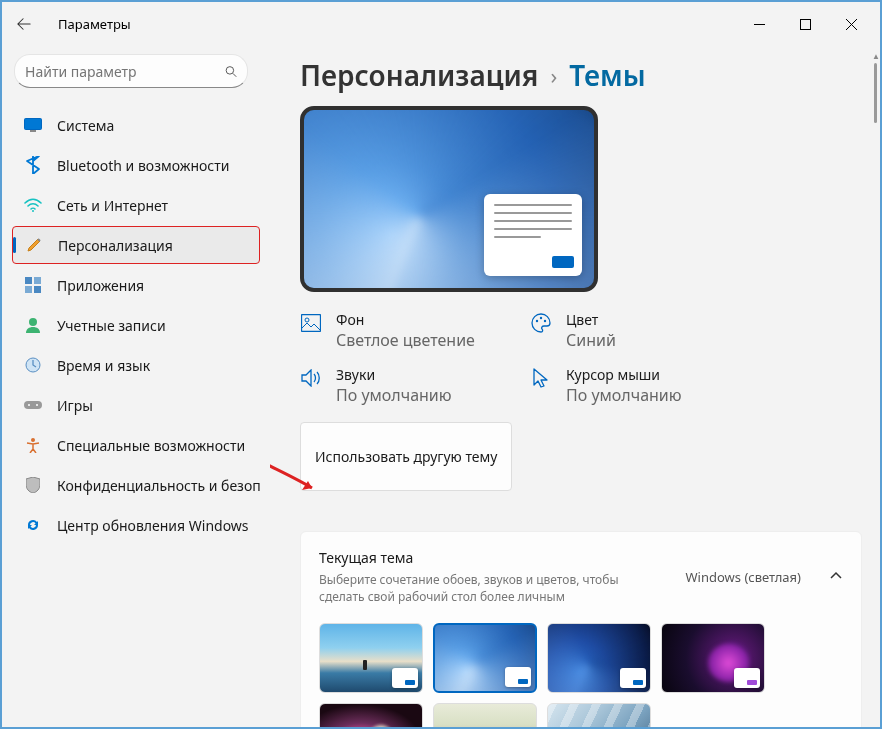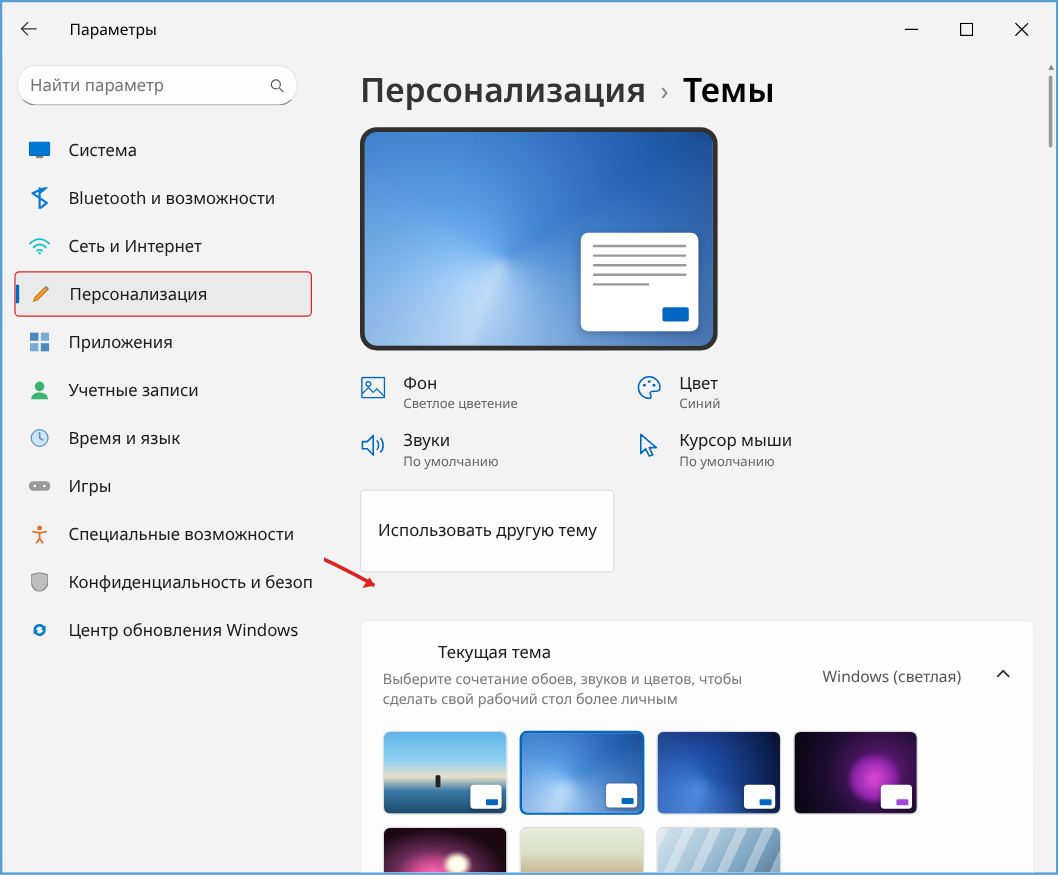--- a/index.html
+++ b/index.html
@@ -19,37 +19,37 @@
 .searchbox input { flex:1; border:none; outline:none; background:transparent; font-size:14px; color:#333; }
 .navlist { display:flex; flex-direction:column; gap:2px; padding: 0 2px; }
 .navitem { height:38px; display:flex; align-items:center; gap:15px; padding:0 12px; border-radius:4px; font-size:14px; color:#1a1a1a; position:relative; white-space:nowrap; overflow:hidden; text-overflow:ellipsis; }
 .navitem.selected { background:#eaeaea; }
 .navitem.selected::before { content:""; position:absolute; left:0; top:10px; bottom:10px; width:3px; background:#0067c0; border-radius:2px; }
 .navitem.highlighted { border:1px solid #d22; }
 .navicon { width:18px; height:18px; display:flex; align-items:center; justify-content:center; flex-shrink:0; }
 .main { flex:1; padding: 10px 18px 0 30px; overflow:hidden; position:relative; }
 .breadcrumb { display:flex; align-items:center; gap:12px; margin-bottom: 12px; }
 .breadcrumb .crumb { font-size:28px; font-weight:600; color:#333; }
-.breadcrumb .crumb.active { color:#000000; }
+.breadcrumb .crumb.active { color:#0369a1; }
 .breadcrumb .sep { font-size:22px; color:#888; }
 .preview { width:298px; height:186px; border:4px solid #303030; border-radius:14px; background:#2b6dc9; position:relative; overflow:hidden; margin-bottom: 18px; }
 .preview-card { position:absolute; right:12px; bottom:12px; width:98px; height:82px; background:#fff; border-radius:6px; box-shadow:0 2px 8px rgba(0,0,0,.25); padding:10px; }
 .preview-card .line { height:2px; background:#999; margin-bottom:6px; border-radius:1px; }
 .preview-card .box { position:absolute; right:8px; bottom:8px; width:22px; height:12px; background:#0067c0; border-radius:2px; }
 .theme-opts { display:grid; grid-template-columns: 190px 190px; gap: 14px 40px; margin-bottom: 16px; }
 .theme-opt { display:flex; gap:14px; align-items:flex-start; }
 .theme-opt .icn { width:22px; height:22px; display:flex; align-items:center; justify-content:center; flex-shrink:0; color:#0067c0; margin-top:2px; }
 .theme-opt .lbl { font-size:14px; color:#1a1a1a; }
-.theme-opt .val { font-size:11px; color:#666; }
+.theme-opt .val { font-size:16px; color:#666; }
 .arrow-annotation { position:absolute; left: -36px; top: 148px; pointer-events:none; }
 .usebtn { display:inline-block; background:#fdfdfd; border:1px solid #ddd; border-radius:4px; padding:24px 14px; font-size:14px; color:#1a1a1a; margin-bottom: 40px; }
 .panel { background:#fdfdfd; border:1px solid #eee; border-radius:6px; padding:16px 18px; }
 .panel-hdr { display:flex; align-items:flex-start; gap:16px; margin-bottom:18px; }
 .panel-hdr .txt { flex:1; }
-.panel-hdr .title { font-size:14px; color:#1a1a1a; margin-bottom:4px;margin-left:46px; }
+.panel-hdr .title { font-size:14px; color:#1a1a1a; margin-bottom:4px; }
 .panel-hdr .sub { font-size:12px; color:#777; max-width:340px; }
 .panel-hdr .val { font-size:13px; color:#555; margin-right:12px; align-self:center; }
 .panel-hdr .chev { align-self:center; }
 .thumbs { display:flex; flex-wrap:wrap; gap:10px; }
 .thumb { width:104px; height:70px; border-radius:6px; position:relative; overflow:hidden; border:1px solid #ddd; }
 .thumb.sel { border:2px solid #0067c0; }
 .thumb .mini { position:absolute; right:4px; bottom:4px; width:26px; height:20px; background:#fff; border-radius:3px; box-shadow:0 1px 3px rgba(0,0,0,.3); }
 .thumb .mini .b { position:absolute; right:3px; bottom:3px; width:10px; height:5px; background:#0067c0; border-radius:1px; }
 .scrollbar { position:absolute; right:2px; top:4px; width:6px; }
 .scrollbar .up, .scrollbar .down { font-size:8px; color:#888; text-align:center; }

